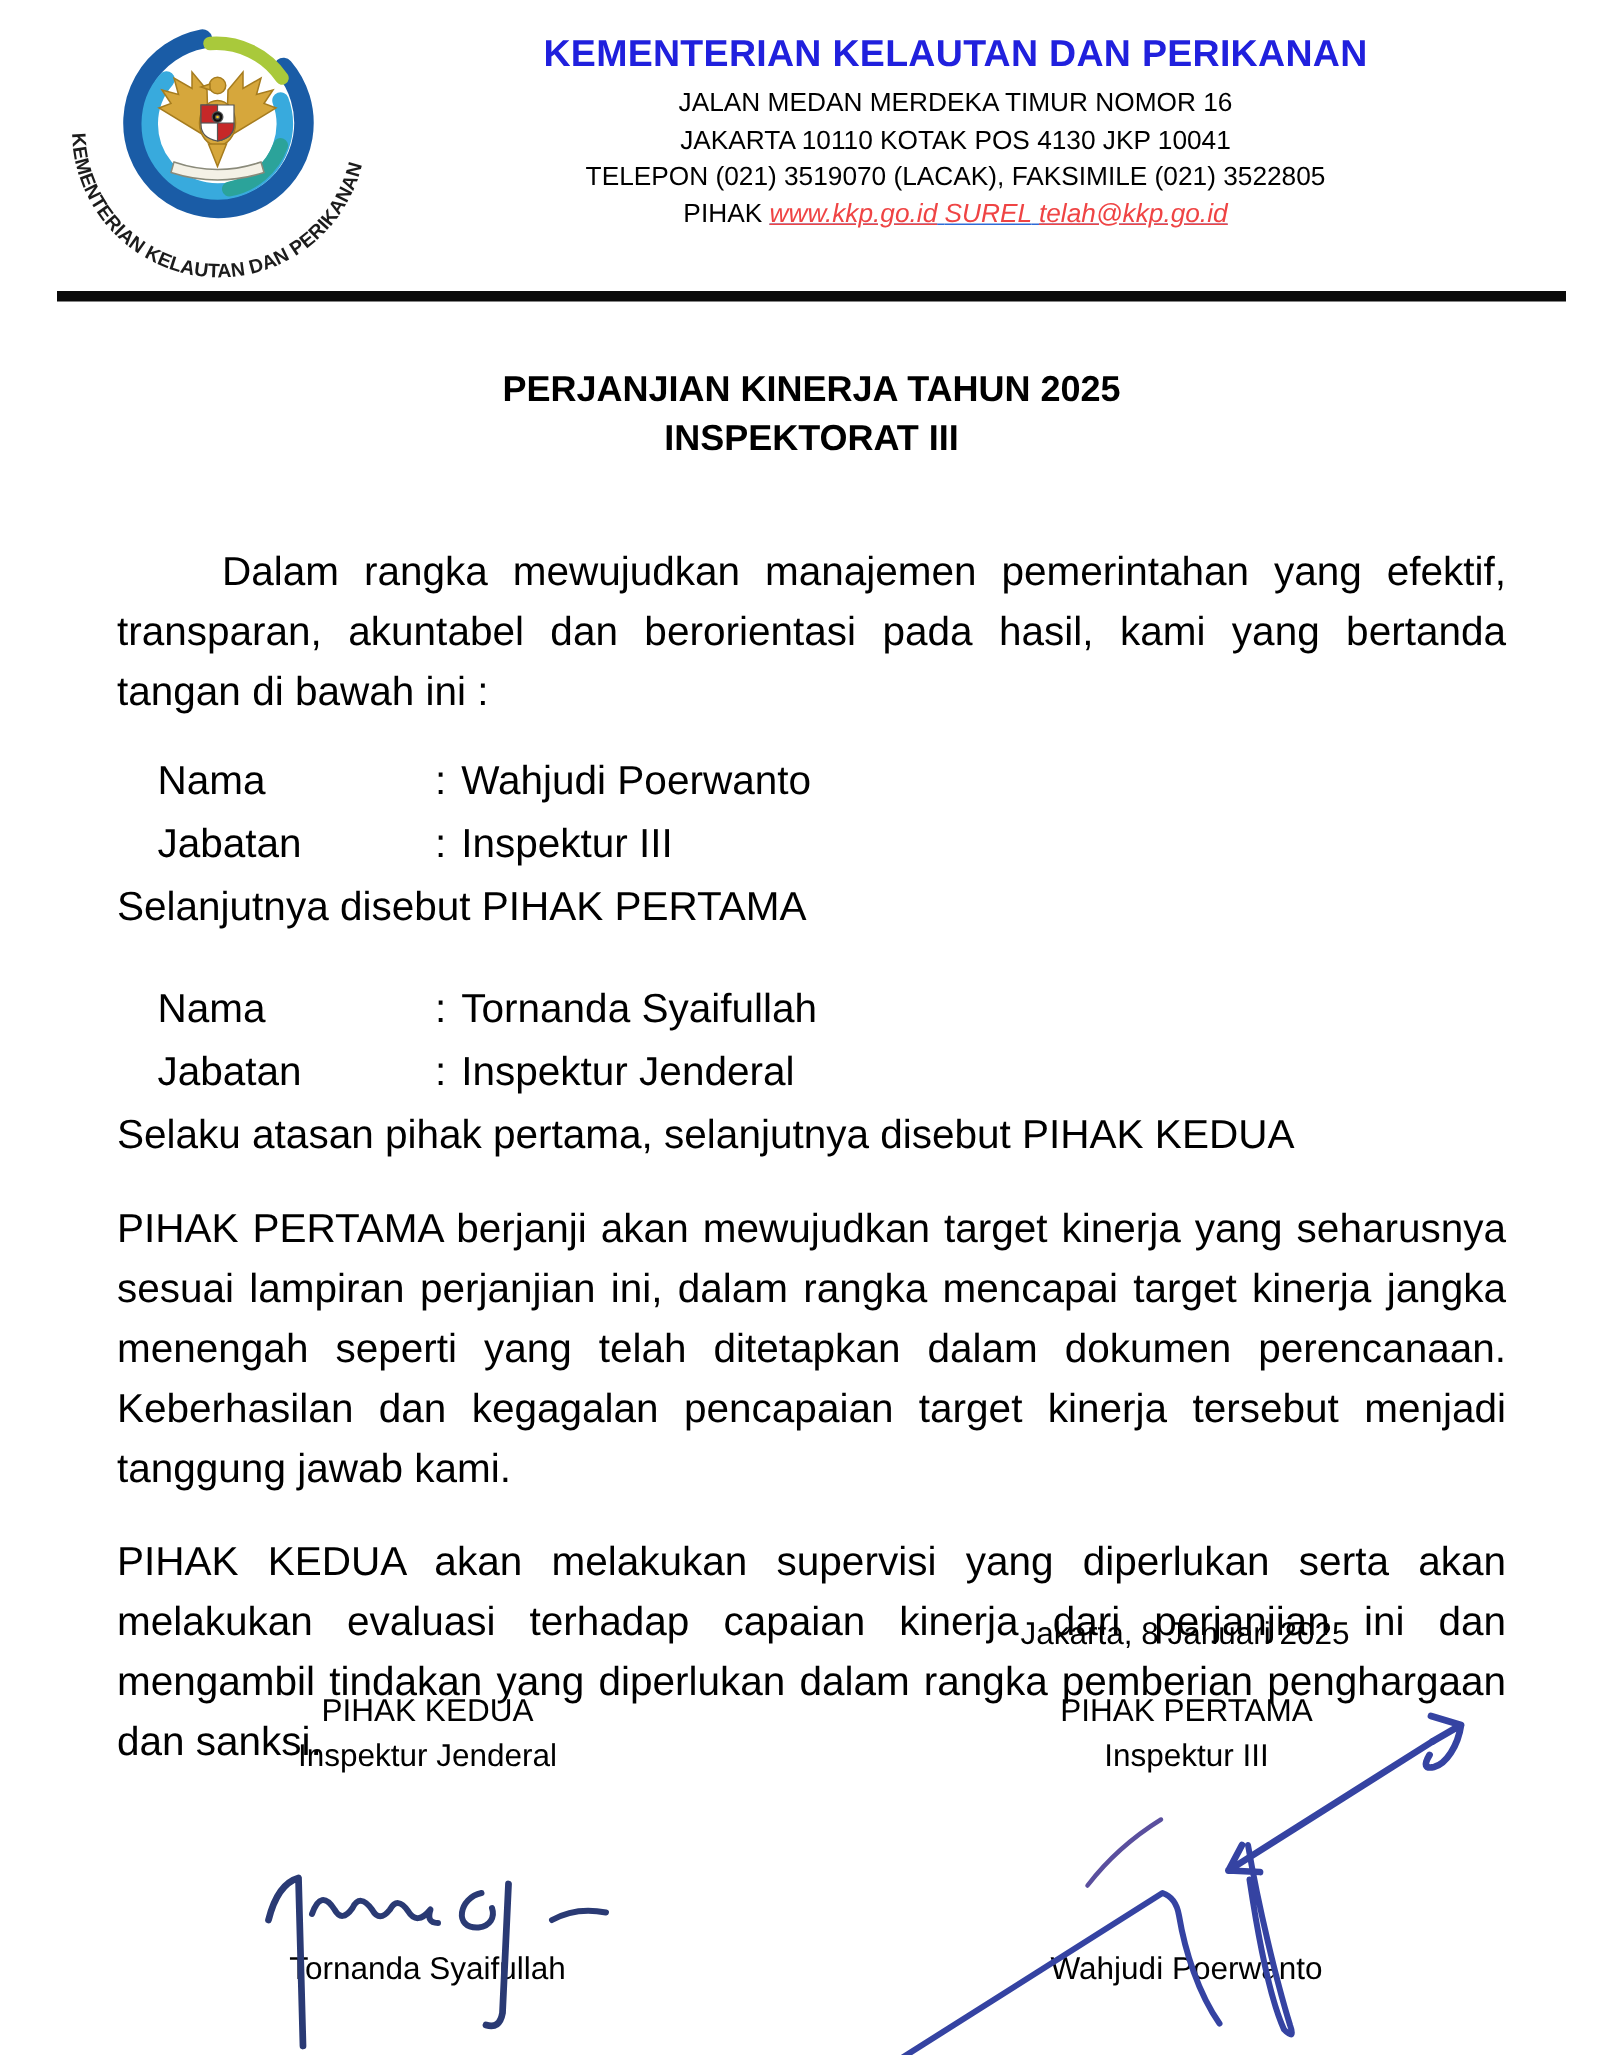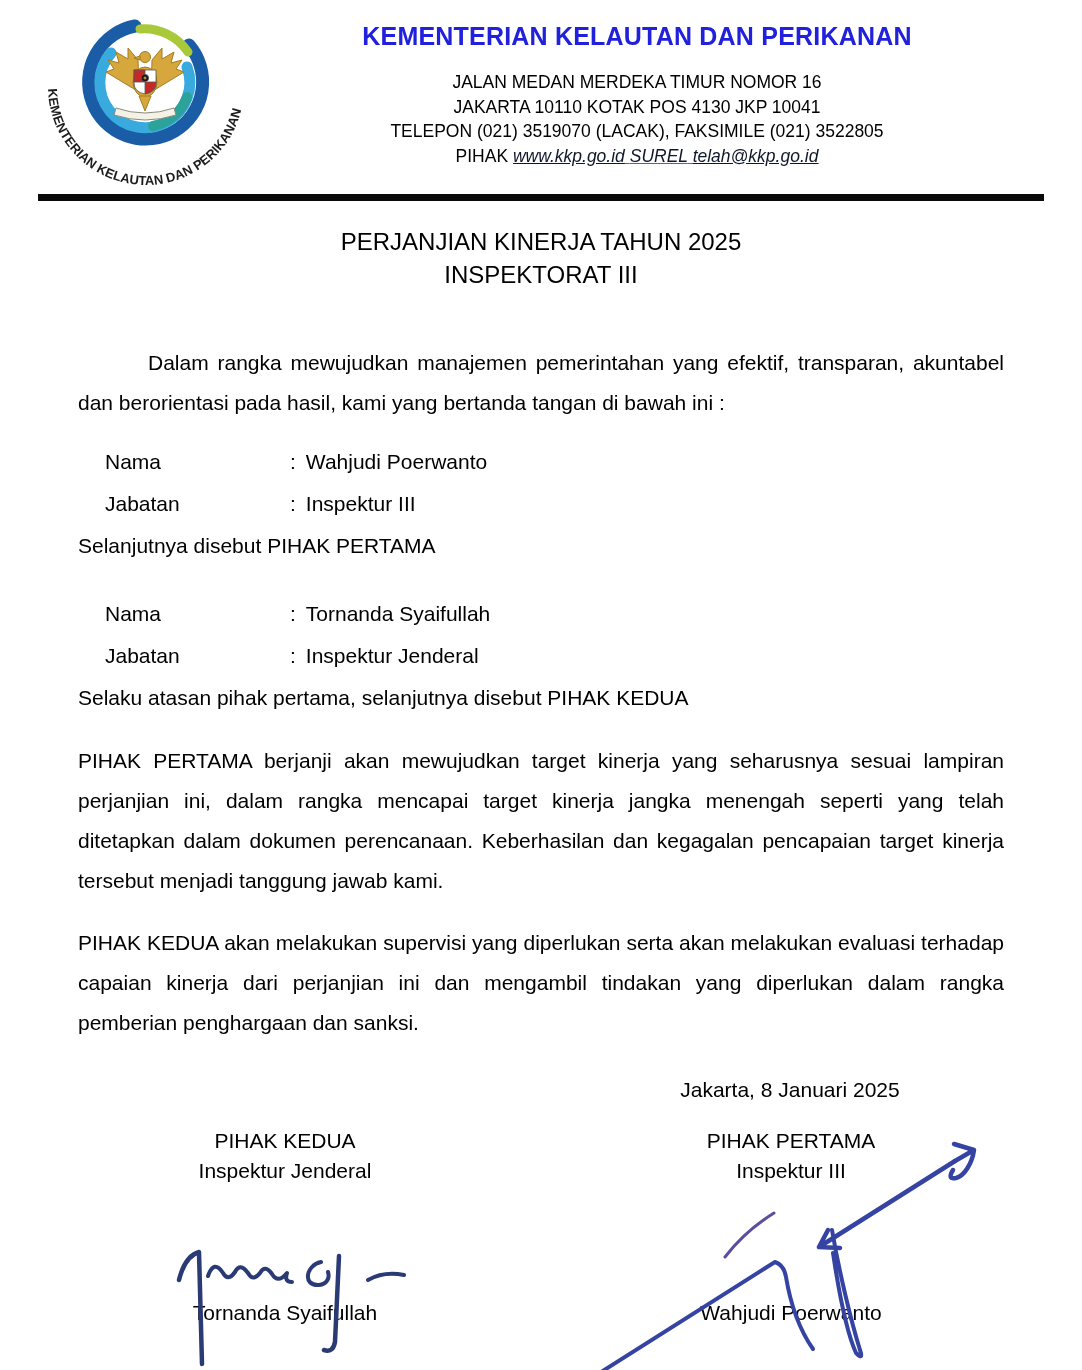--- a/index.html
+++ b/index.html
@@ -9,28 +9,28 @@
     background:#ffffff; overflow:hidden;
     font-family:"Liberation Sans", sans-serif; color:#000;
   }
   
   .letterhead { position:relative; height:194px; }
   .logo { position:absolute; left:40px; top:12px; width:212px; height:184px; }
   .head-text { position:absolute; left:248px; right:56px; top:22px; text-align:center; }
   .ministry { font-size:25px; font-weight:bold; color:#2020dd; letter-spacing:.2px; }
   .directorate { font-size:29px; color:#2020dd; margin-top:3px; }
   .addr { font-size:17.5px; line-height:24.5px; color:#000; }
-  .addr-block { margin-top:19px; }
+  .addr-block { margin-top:5px; }
   .link-cluster { color:#2e6bd6; font-style:italic; text-decoration:underline; }
-  .link-cluster a, .link-cluster span { color:#0f172a; }
+  .link-cluster a, .link-cluster span { color:#ef4444; }
   .rule { margin:0 38px; height:3px; border-top:2px solid #0a0a0a; border-bottom:5px solid #0a0a0a; }
   
-  .doc-title { margin-top:24px; text-align:center; font-size:24px; font-weight:normal; line-height:33px; }
+  .doc-title { margin-top:42px; text-align:center; font-size:24px; font-weight:bold; line-height:33px; }
   
-  .content { margin:0 78px; font-size:21px; }
+  .content { margin:0 78px; font-size:27px; }
   .intro { margin-top:52px; line-height:40px; text-align:justify; text-indent:70px; }
   .fields { margin-top:18px; padding-left:27px; }
   .field-row { display:flex; line-height:42px; }
   .field-label { width:185px; }
   .sep { margin-right:10px; }
   .closing { line-height:42px; margin-left:-27px; }
   .fields.second { margin-top:26px; }
   .para { margin-top:22px; line-height:40px; text-align:justify; }
   
   .signing { position:absolute; left:0; top:1068px; width:1082px; height:310px; font-size:21px; }

